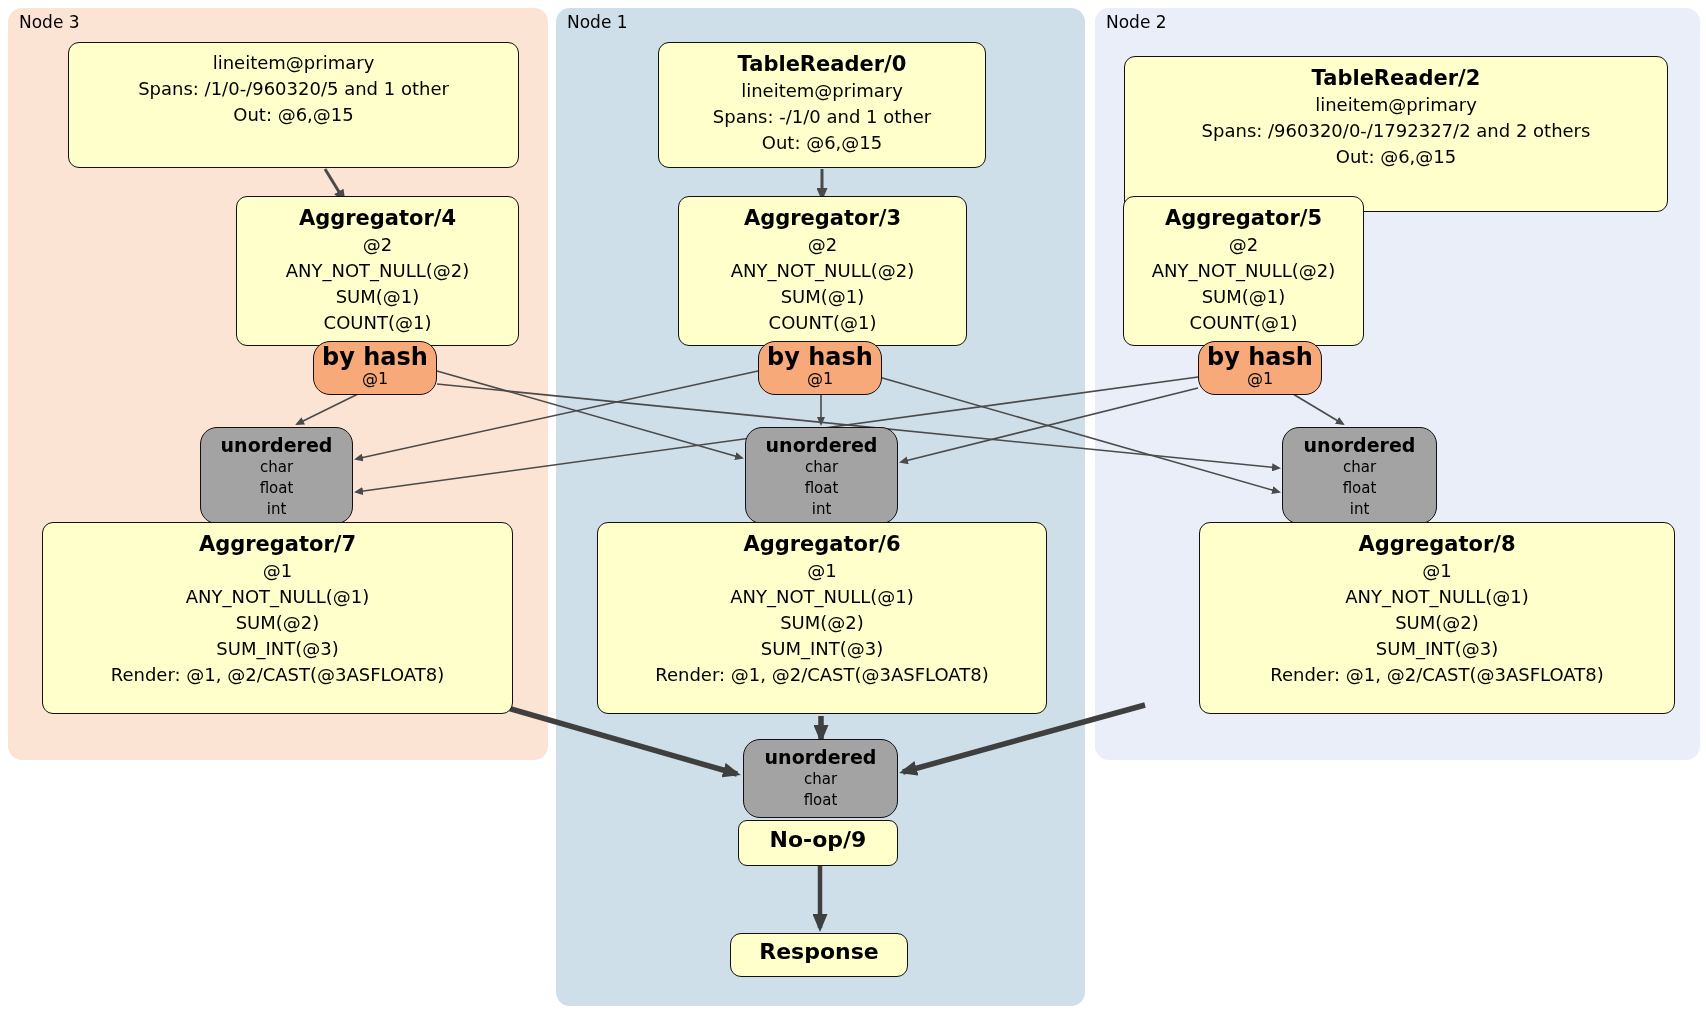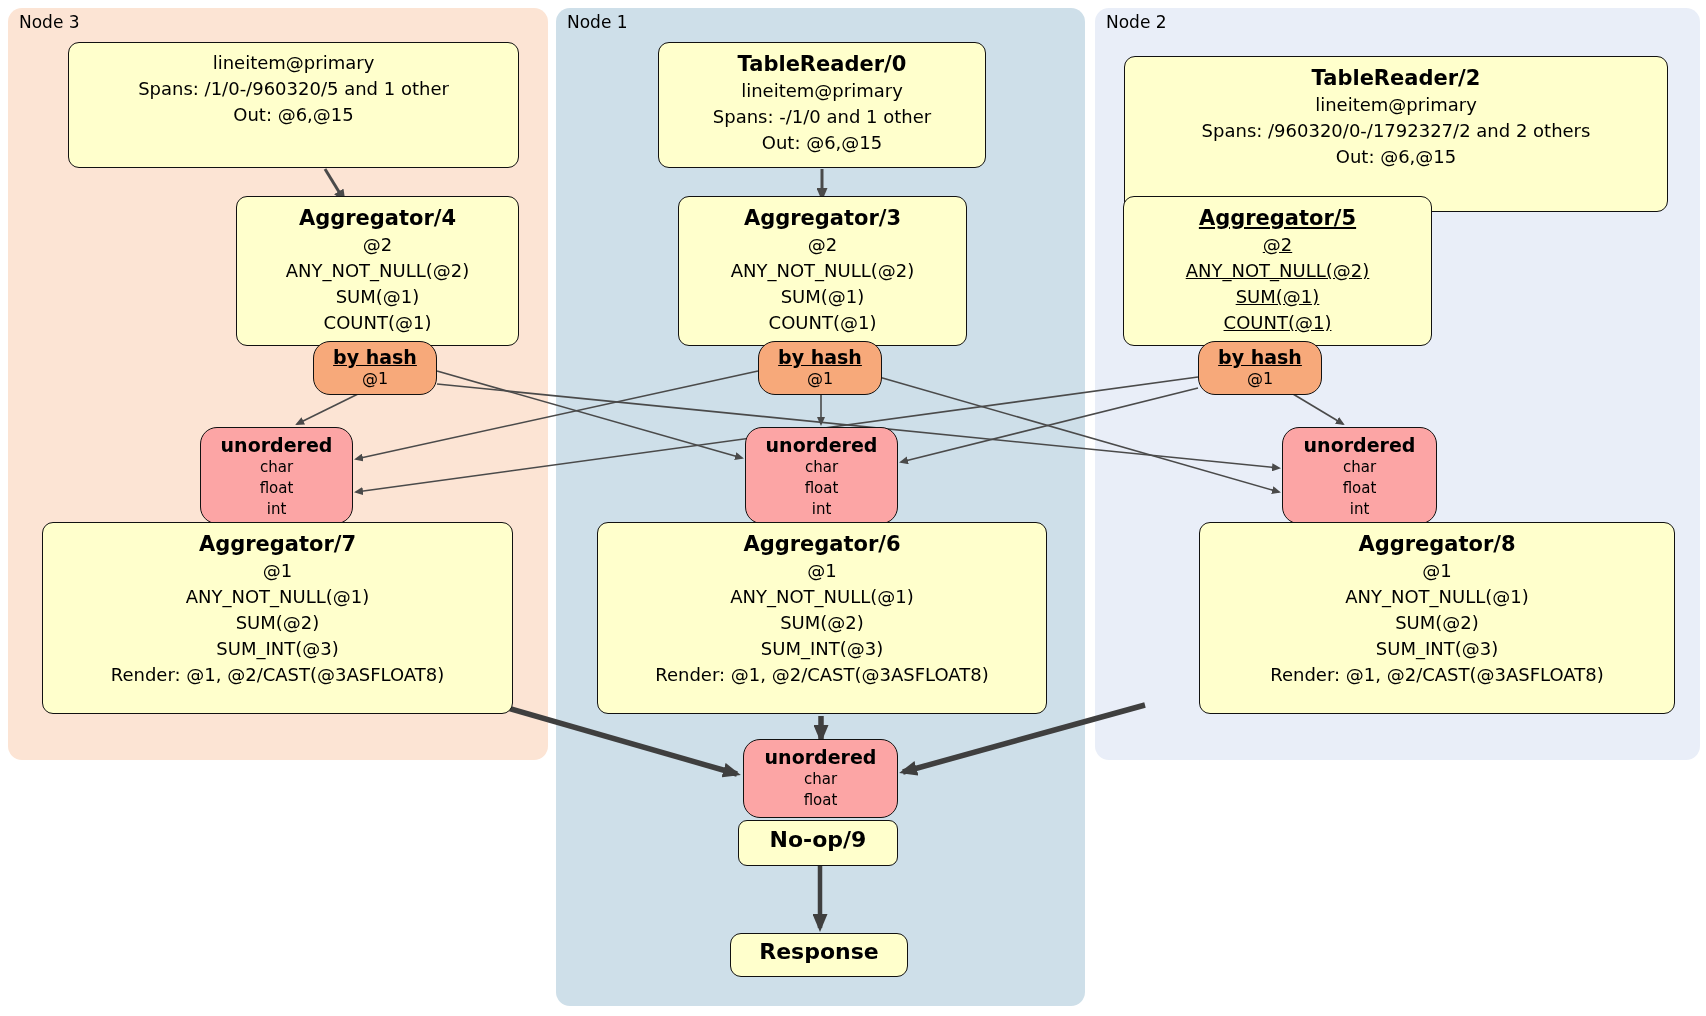--- a/index.html
+++ b/index.html
@@ -5,23 +5,23 @@
   html,body{margin:0;padding:0;background:#ffffff;}
   .stage{position:relative;width:1706px;height:1016px;font-family:"DejaVu Sans","Liberation Sans",sans-serif;overflow:hidden;}
   .panel{position:absolute;border-radius:14px;}
   .panel-label{position:absolute;font-size:17px;color:#000;}
   #edges{position:absolute;left:0;top:0;z-index:2;}
   .box{position:absolute;box-sizing:border-box;border:1.6px solid #111;text-align:center;z-index:3;color:#000;}
   .proc{background:#ffffcc;border-radius:11px;padding-top:7px;}
   .proc .title{font-weight:bold;font-size:21px;line-height:28px;}
   .proc .line{font-size:18px;line-height:26px;white-space:nowrap;}
   .router{background:#f7a97a;border-radius:17px;padding-top:4px;}
-  .router .title{font-weight:bold;font-size:19px;line-height:23px;text-decoration:underline;}
+  .router .title{font-weight:bold;font-size:24px;line-height:23px;}
   .router .line{font-size:16px;line-height:20px;}
-  .sync{background:#fca5a5;border-radius:17px;padding-top:5px;}
+  .sync{background:#a3a3a3;border-radius:17px;padding-top:5px;}
   .sync .title{font-weight:bold;font-size:19px;line-height:24px;}
   .sync .line{font-size:15px;line-height:21px;}
   .single .title{font-size:22px;line-height:30px;}
 </style>
 </head>
 <body>
 
 <div class="stage">
 
   <div class="panel" style="left:8px;top:8px;width:540px;height:752px;background:#fce4d4;"></div>
@@ -91,21 +91,21 @@
     <div class="line">SUM(@1)</div>
     <div class="line">COUNT(@1)</div>
   </div>
   <div class="box proc" style="left:678px;top:196px;width:289px;height:150px;">
     <div class="title">Aggregator/3</div>
     <div class="line">@2</div>
     <div class="line">ANY_NOT_NULL(@2)</div>
     <div class="line">SUM(@1)</div>
     <div class="line">COUNT(@1)</div>
   </div>
-  <div class="box proc" style="left:1123px;top:196px;width:309px;height:150px;text-decoration:underline;">
+  <div class="box proc" style="left:1123px;top:196px;width:241px;height:150px;">
     <div class="title">Aggregator/5</div>
     <div class="line">@2</div>
     <div class="line">ANY_NOT_NULL(@2)</div>
     <div class="line">SUM(@1)</div>
     <div class="line">COUNT(@1)</div>
   </div>
 
   <div class="box router" style="left:313px;top:341px;width:124px;height:54px;">
     <div class="title">by hash</div>
     <div class="line">@1</div>

